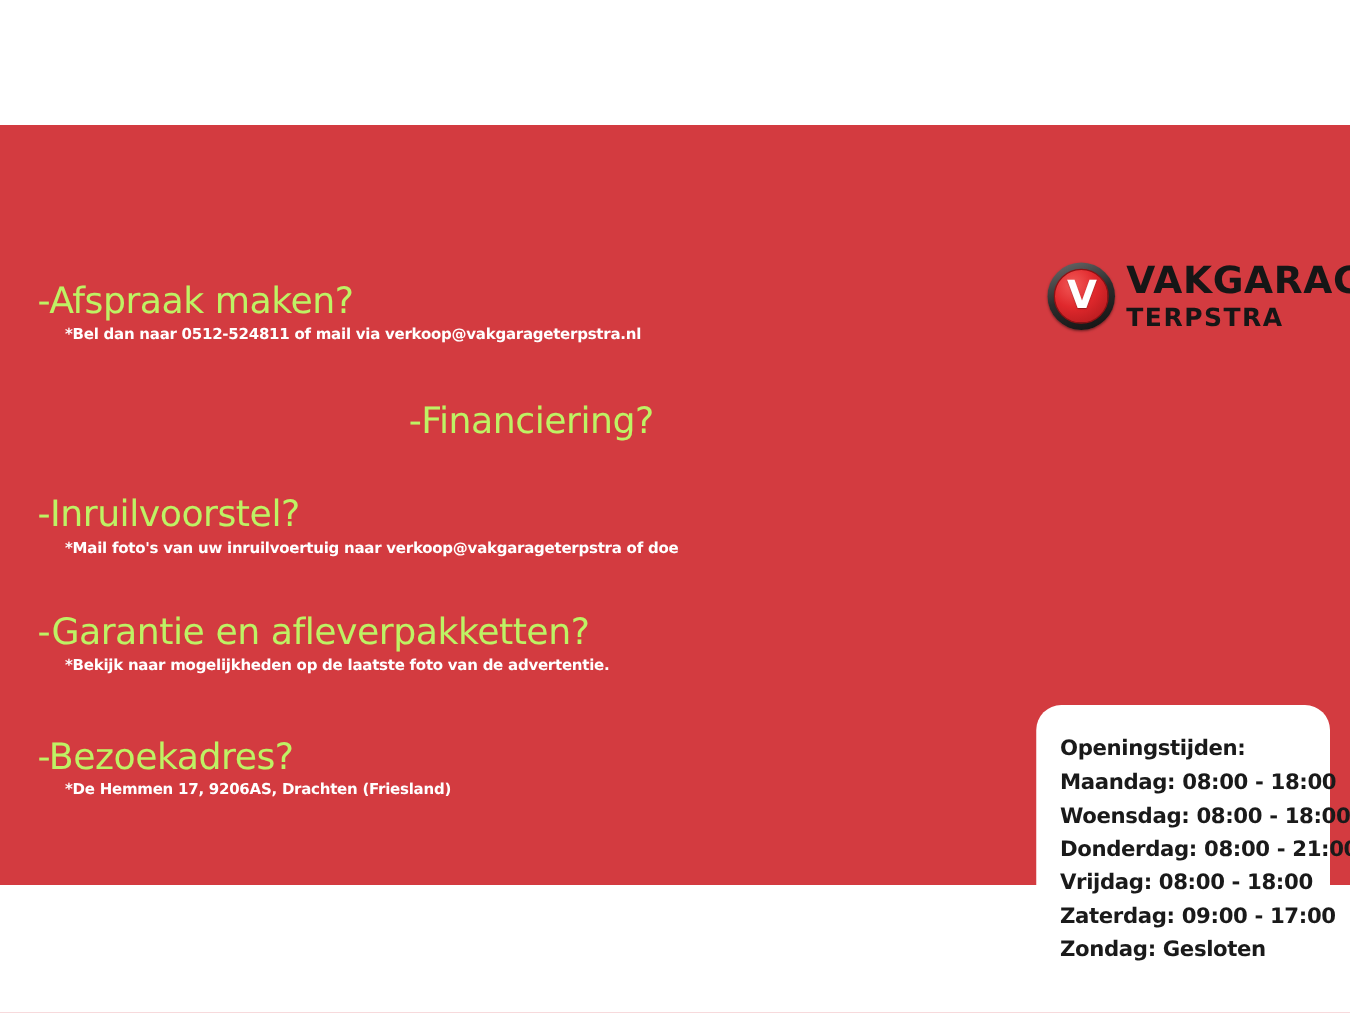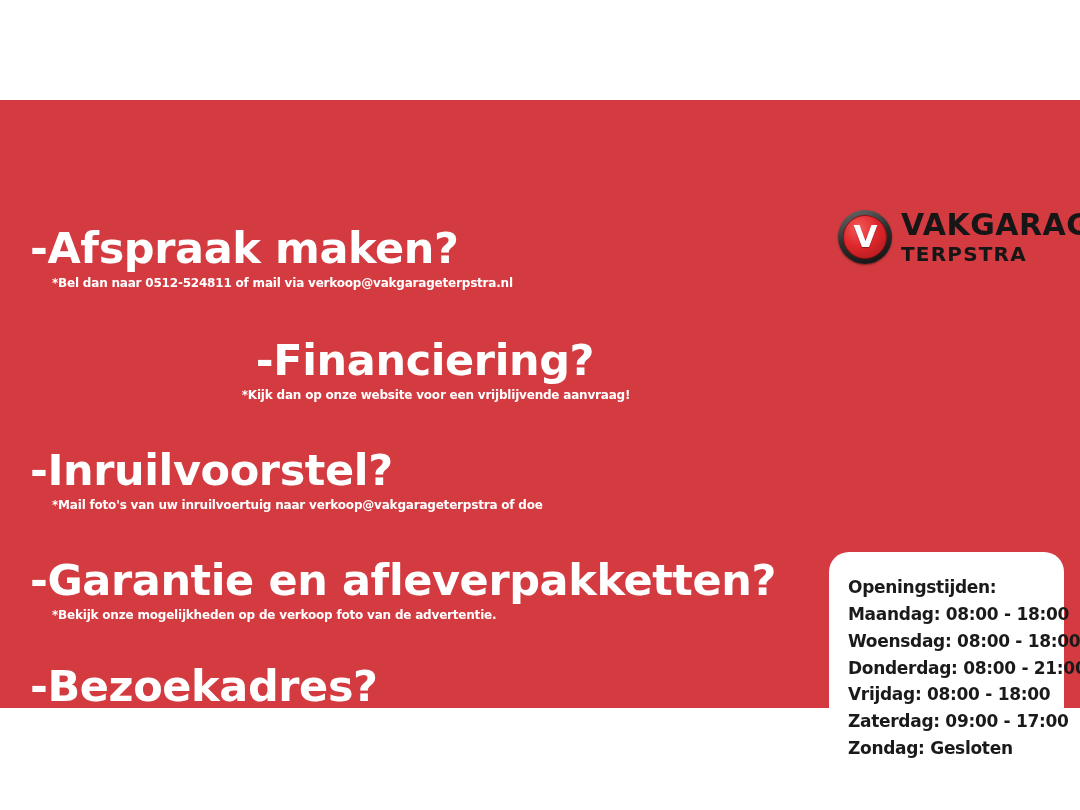--- a/index.html
+++ b/index.html
@@ -103,24 +103,24 @@
   .qa-list {
     position: absolute;
     left: 30px;
     top: 124px;
     width: 790px;
   }
   .qa-block {
     margin-bottom: 18px;
   }
   .qa-heading {
-    color: #ffffff;
-    font-family: "DejaVu Sans", sans-serif;
-    font-weight: bold;
-    font-size: 43px;
+    color: #bef264;
+    font-family: "DejaVu Sans", sans-serif;
+    font-weight: normal;
+    font-size: 29px;
     line-height: 1.16;
     letter-spacing: -0.4px;
     margin: 0;
   }
   .qa-line {
     color: #ffffff;
     font-family: "DejaVu Sans", sans-serif;
     font-weight: bold;
     font-size: 12px;
     line-height: 1.5;
@@ -129,28 +129,28 @@
     padding-left: 22px;
   }
   .qa-line.cont {
     padding-left: 28px;
   }
 
   
   .qa-block[data-idx="0"] { margin-bottom: 44px; }
   .qa-block[data-idx="1"] { margin-bottom: 42px; text-align: center; }
   .qa-block[data-idx="2"] { margin-bottom: 42px; }
-  .qa-block[data-idx="3"] { margin-bottom: 38px; }
+  .qa-block[data-idx="3"] { margin-bottom: 48px; }
   .qa-block[data-idx="4"] { margin-bottom: 0; }
 
   
   .hours-card {
     position: absolute;
     left: 829px;
-    top: 452px;
+    top: 464px;
     width: 235px;
     height: 234px;
     background: #ffffff;
     border-radius: 20px;
     box-sizing: border-box;
     padding: 22px 0 0 19px;
   }
   .hours-line {
     color: #1a1a1a;
     font-family: "DejaVu Sans", sans-serif;
@@ -183,31 +183,30 @@
 
     <div class="qa-list">
 
       <div class="qa-block" data-idx="0">
         <p class="qa-heading">-Afspraak maken?</p>
         <p class="qa-line">*Bel dan naar 0512-524811 of mail via verkoop@vakgarageterpstra.nl</p>
       </div>
 
       <div class="qa-block" data-idx="1">
         <p class="qa-heading">-Financiering?</p>
-        <p class="qa-line">*Kijk dan op onze website voor een vrijblijvende aanvraag!</p>
       </div>
 
       <div class="qa-block" data-idx="2">
         <p class="qa-heading">-Inruilvoorstel?</p>
         <p class="qa-line">*Mail foto's van uw inruilvoertuig naar verkoop@vakgarageterpstra of doe</p>
       </div>
 
       <div class="qa-block" data-idx="3">
         <p class="qa-heading">-Garantie en afleverpakketten?</p>
-        <p class="qa-line">*Bekijk onze mogelijkheden op de verkoop foto van de advertentie.</p>
+        <p class="qa-line">*Bekijk naar mogelijkheden op de laatste foto van de advertentie.</p>
       </div>
 
       <div class="qa-block" data-idx="4">
         <p class="qa-heading">-Bezoekadres?</p>
         <p class="qa-line">*De Hemmen 17, 9206AS, Drachten (Friesland)</p>
       </div>
 
     </div>
 
     <div class="hours-card">

